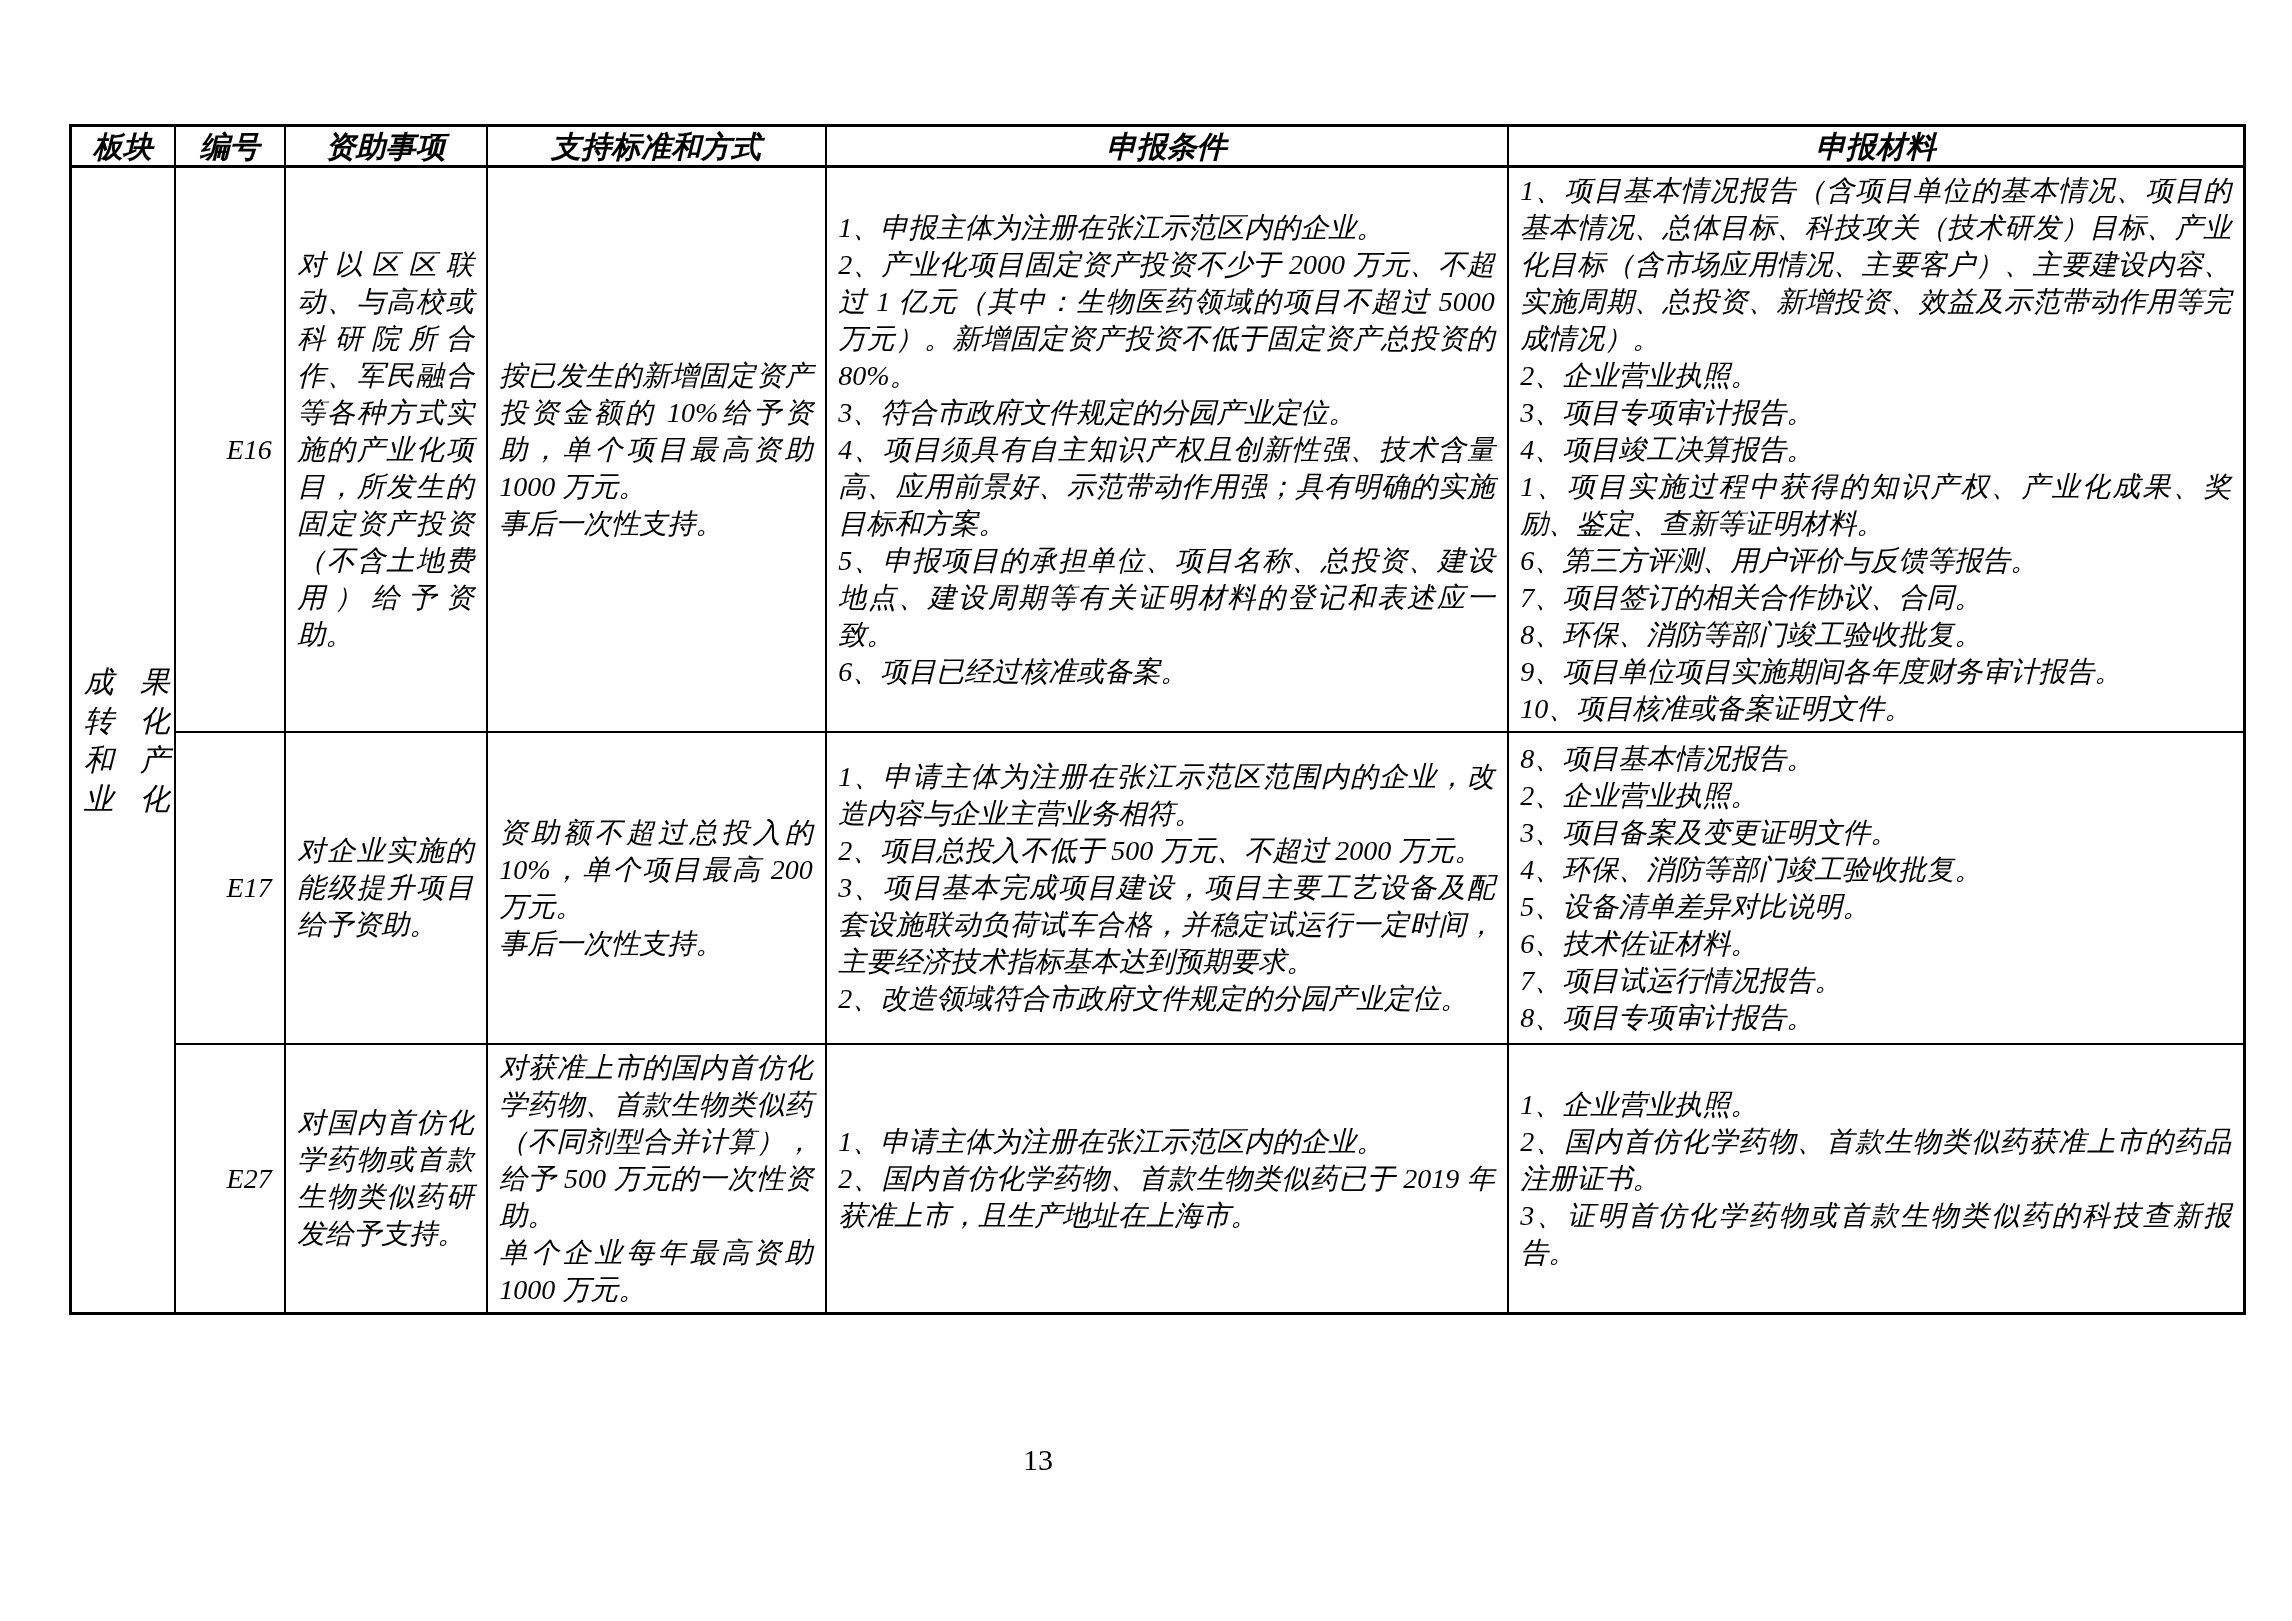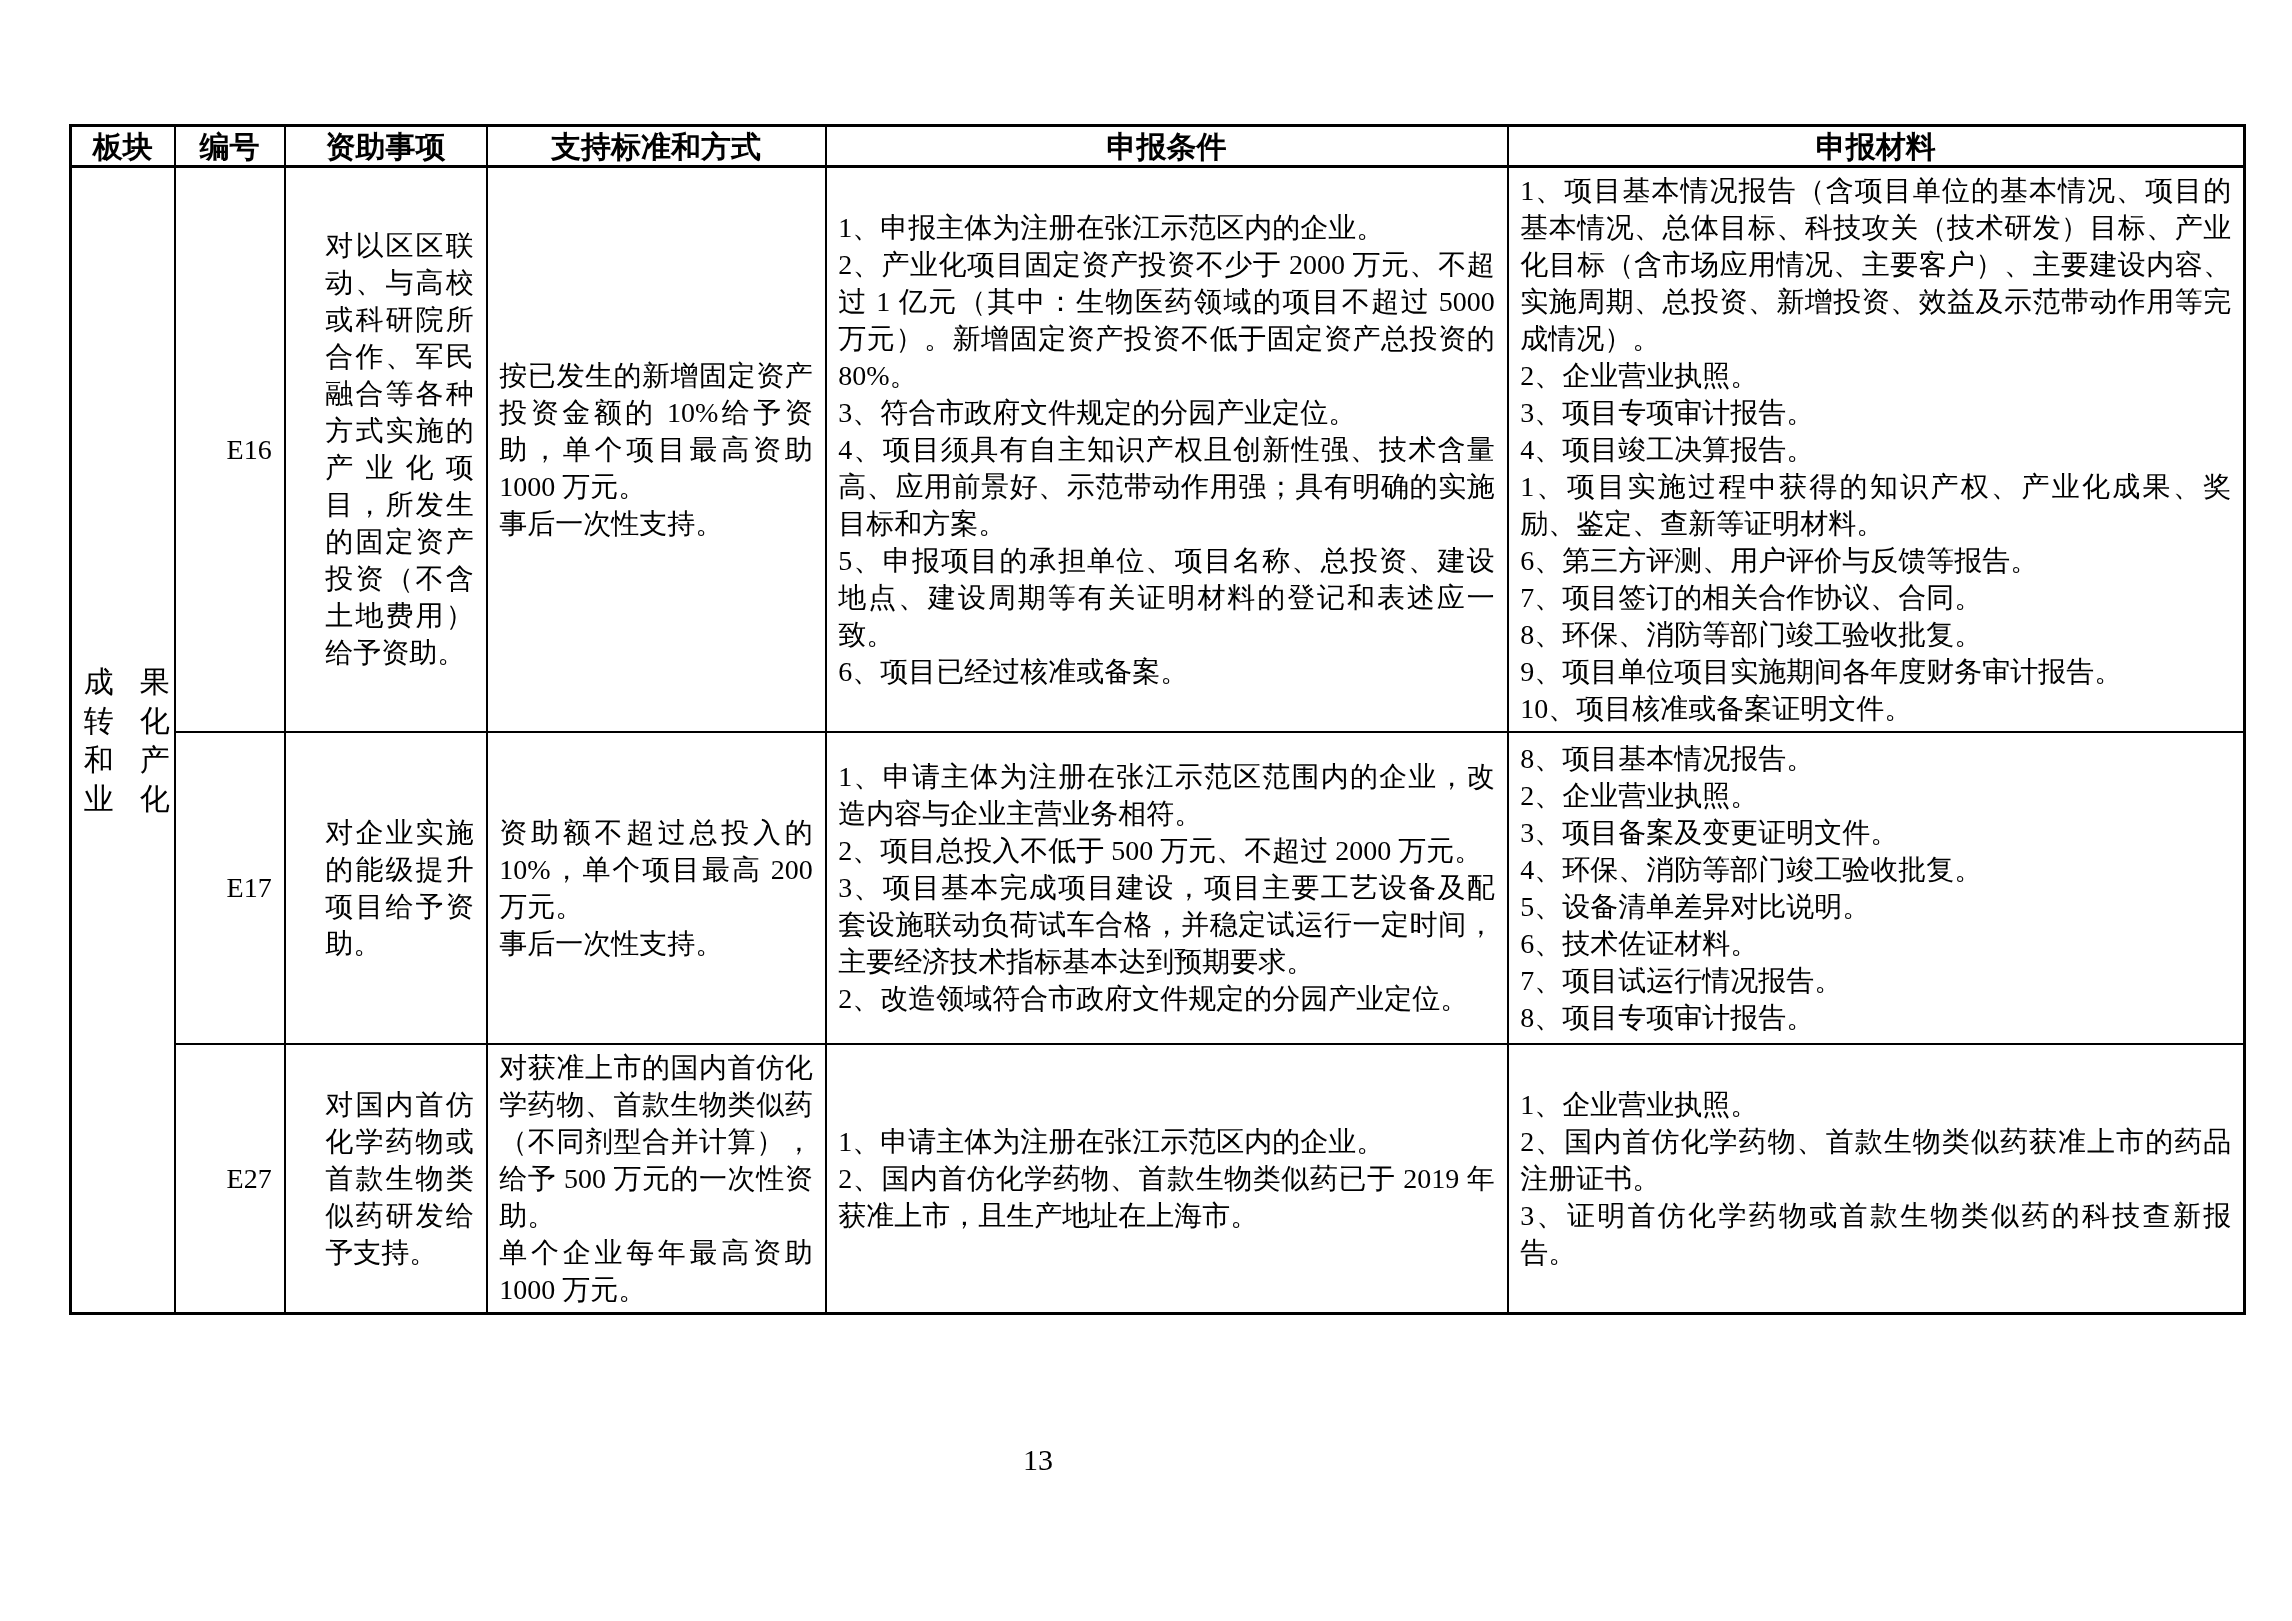--- a/index.html
+++ b/index.html
@@ -18,20 +18,21 @@
   .sheet {
     position: absolute;
     left: 69px;
     top: 124px;
   }
   table.grid {
     border-collapse: collapse;
     table-layout: fixed;
     width: 2174px;
     border: 3.9px solid #000;
+    font-style: italic;
   }
   table.grid th, table.grid td {
     border: 2px solid #000;
     box-sizing: border-box;
     font-size: 28px;
     line-height: 37px;
     padding: 3.9px 11.8px;
     vertical-align: middle;
     overflow: hidden;
   }
@@ -50,21 +51,21 @@
   td.section-cell { text-align: center; padding: 0; }
   .section-inner {
     width: 86px;
     margin: 16px auto;
     font-size: 30px;
     line-height: 39px;
     text-align: justify;
     text-align-last: justify;
   }
   td.code-cell { text-align: right; }
-  .jtext { text-align: justify; margin-left: 28px; }
+  .jtext { text-align: justify; }
   .para { text-align: justify; }
   .pageno {
     position: absolute;
     left: 0;
     top: 1441px;
     width: 2076px;
     text-align: center;
     font-size: 30px;
     line-height: 37px;
   }

